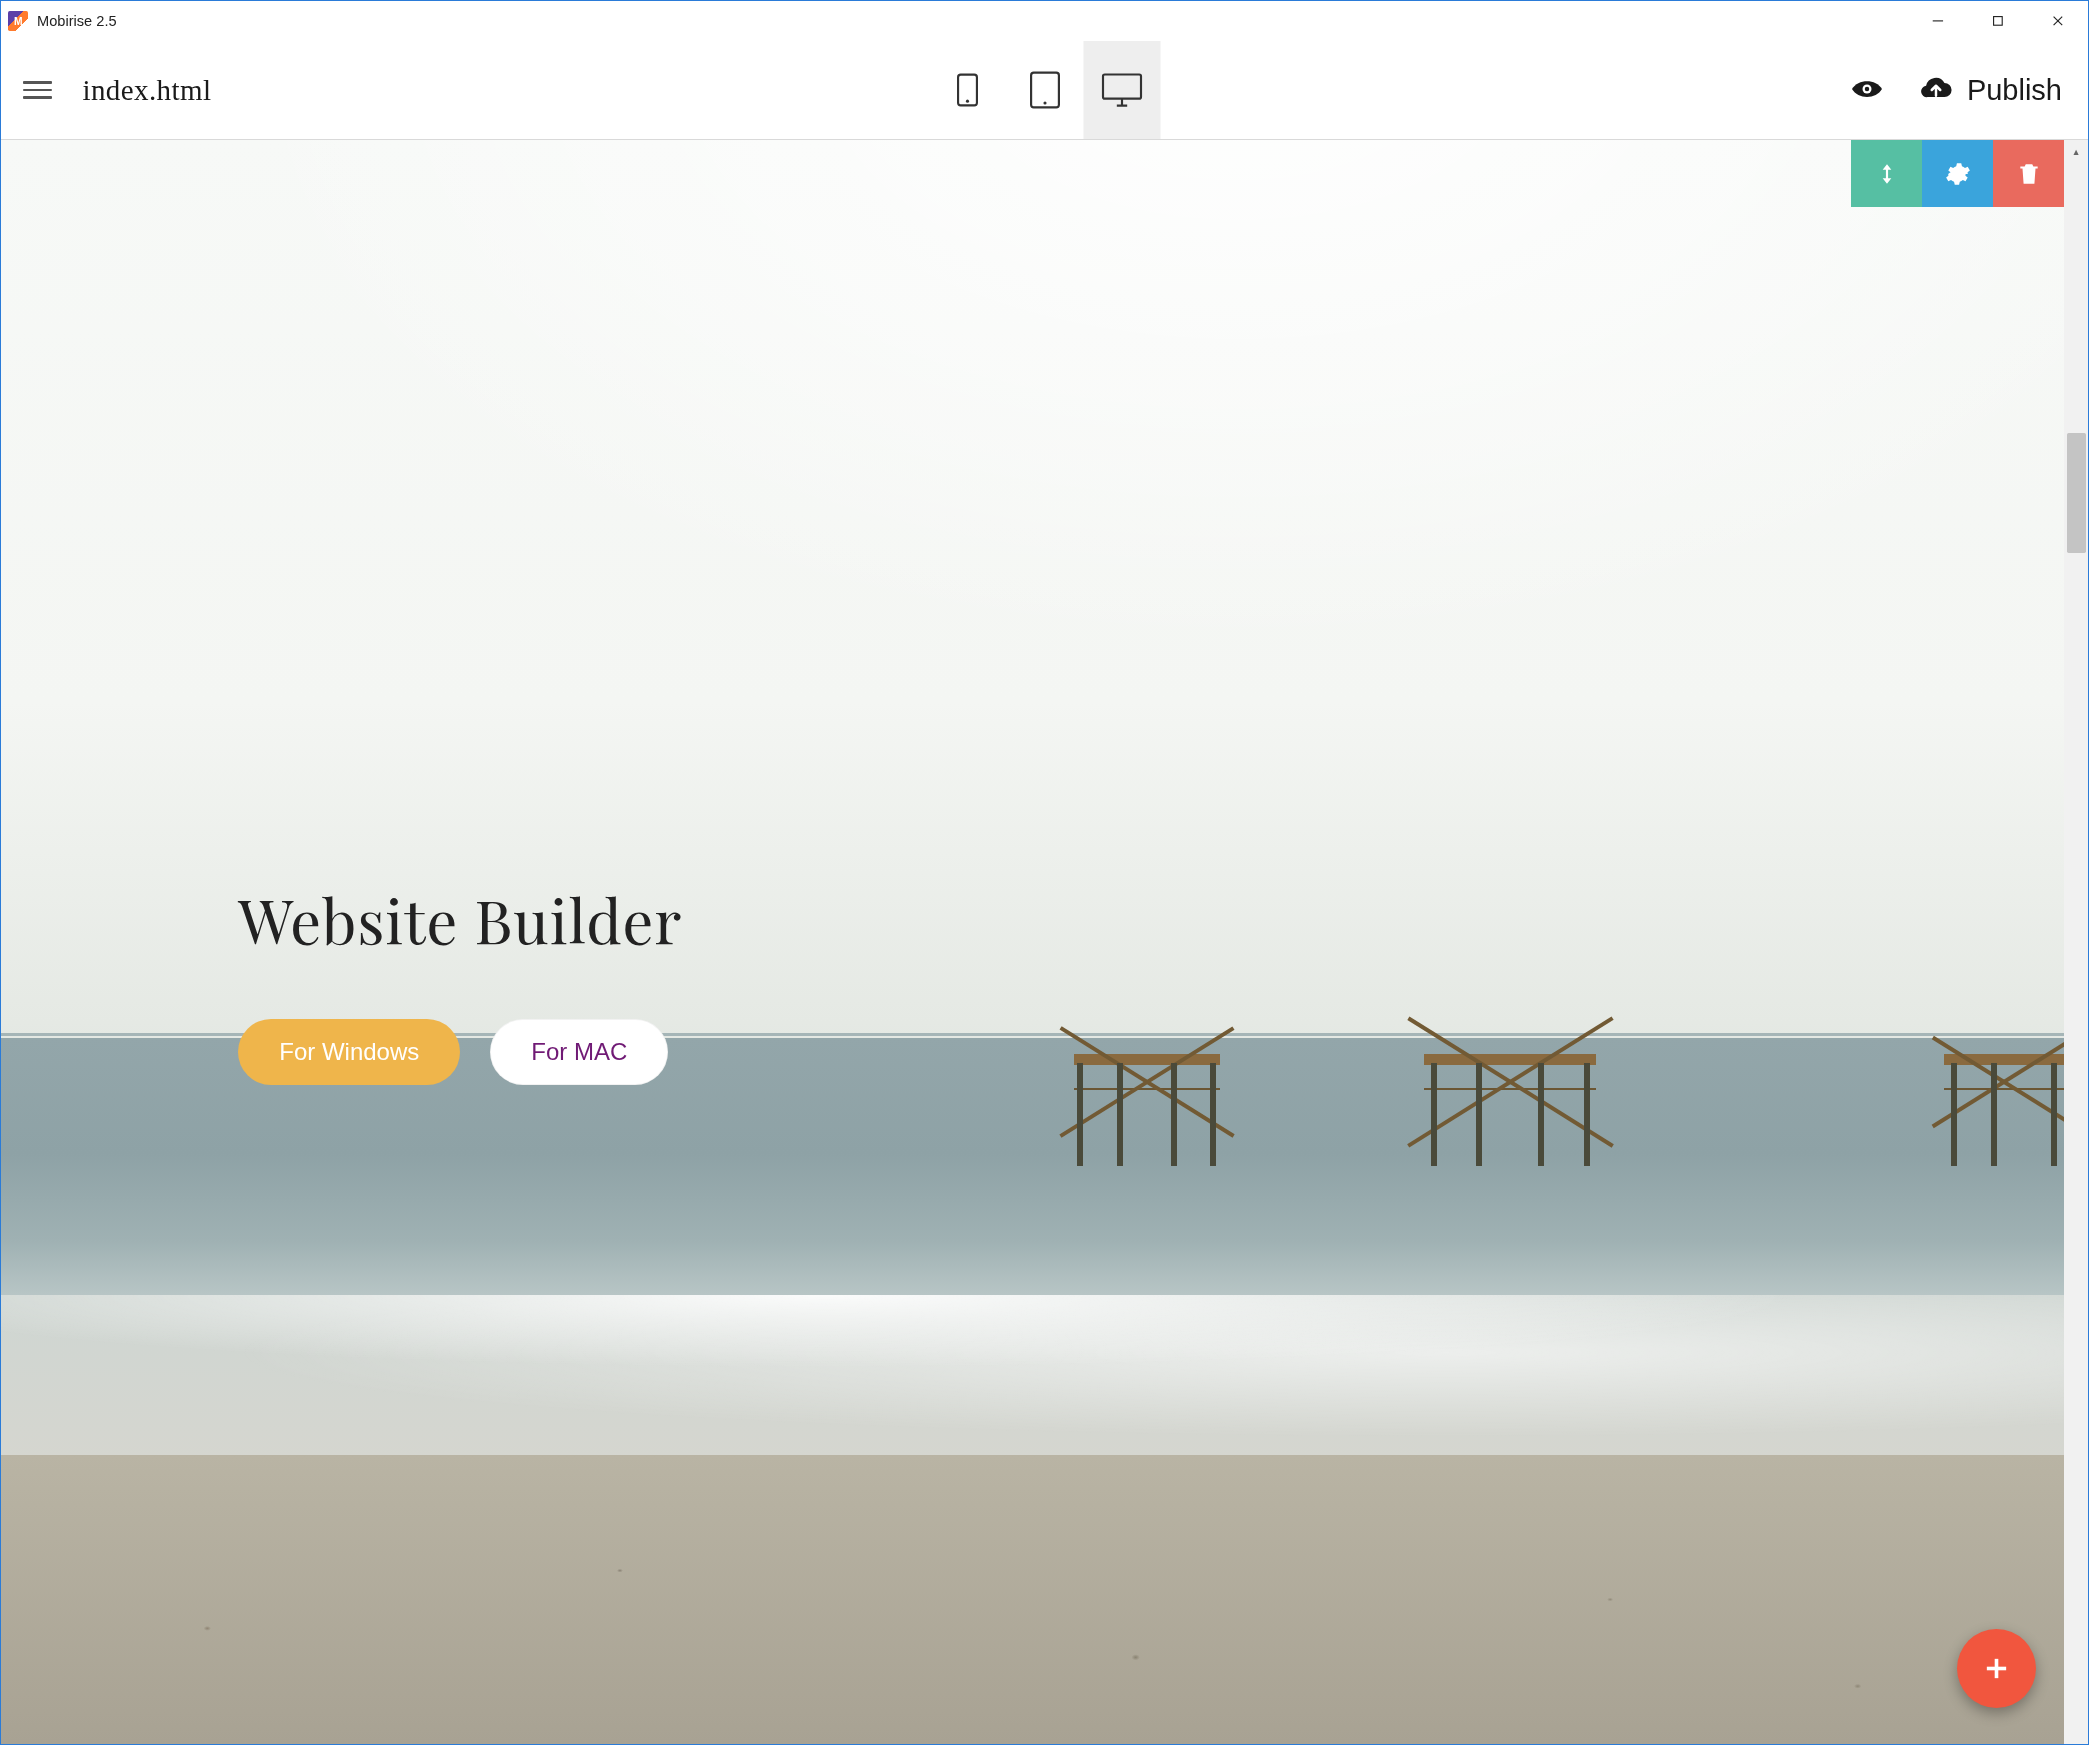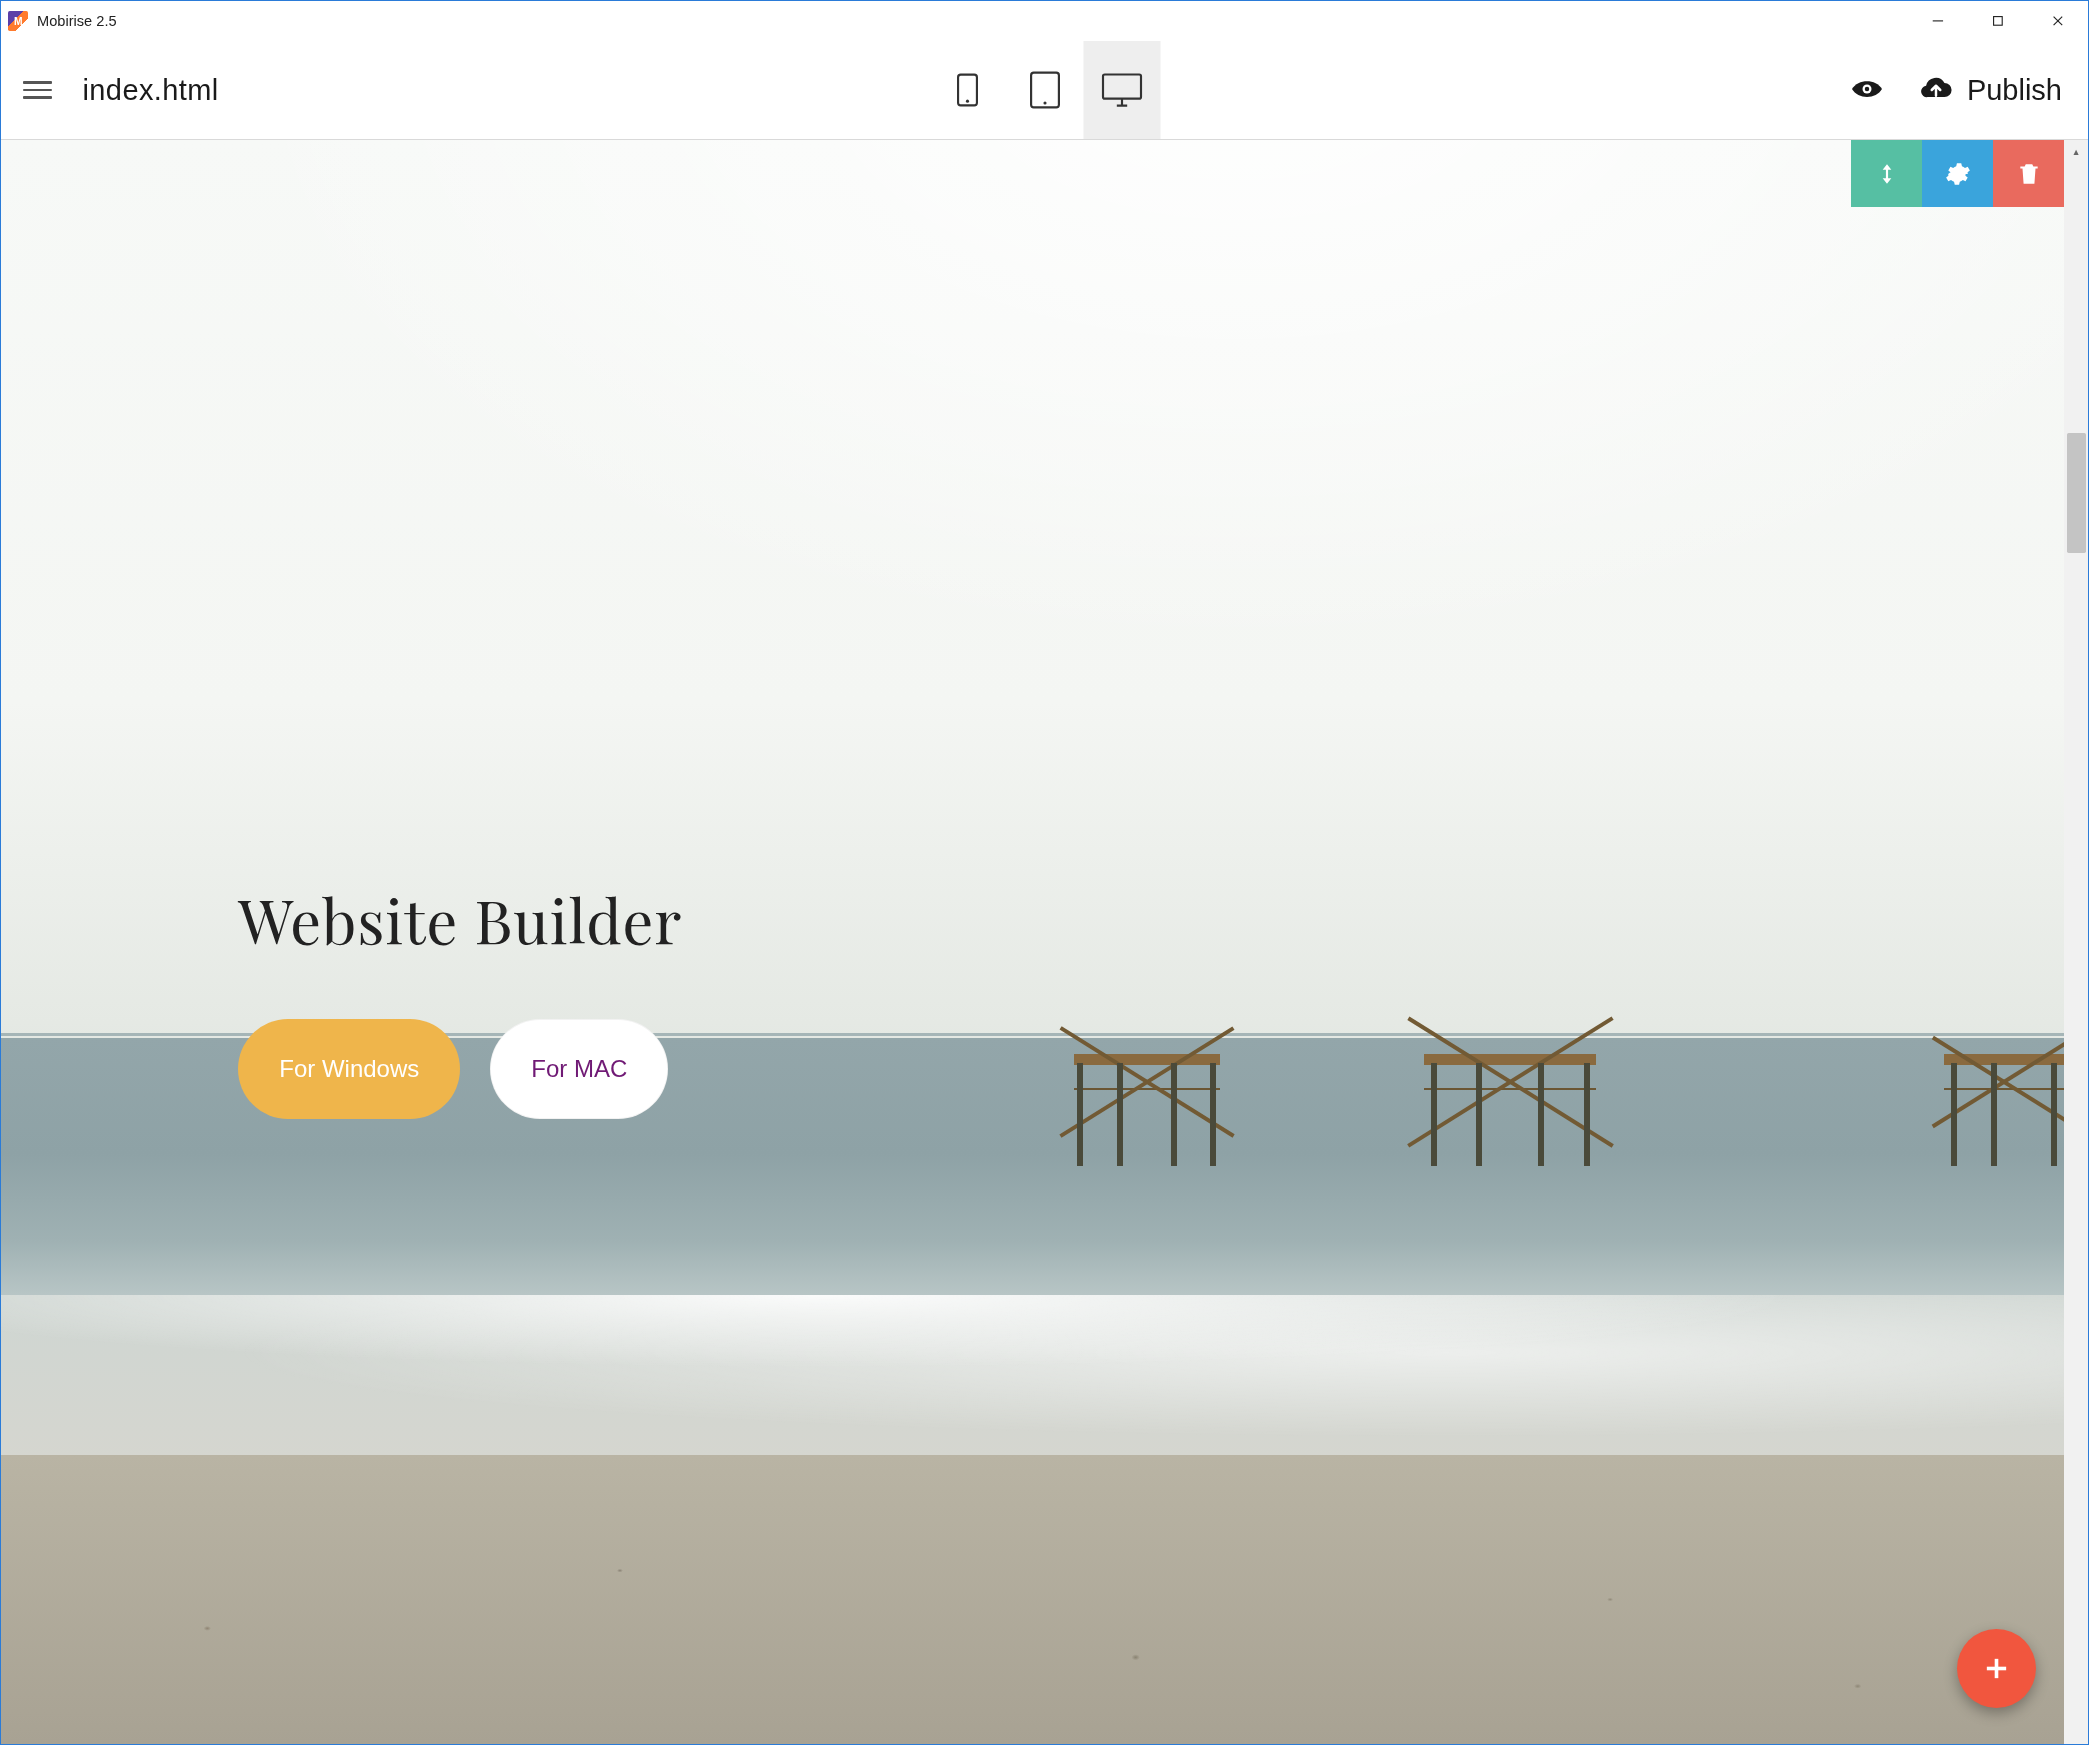--- a/index.html
+++ b/index.html
@@ -11,21 +11,21 @@
   .app-icon { width:20.6px; height:20.6px; background:linear-gradient(135deg,#5b3fa8 0 40%, #ff7b2e 40% 70%, #fff 70% 100%); border-radius:1.7px; margin-right:8.6px; display:flex; align-items:center; justify-content:center; font-size:10.3px; font-weight:700; color:#fff;}
   .titlebar .title-text { font-size:14.6px; color:#222; }
   .win-controls { margin-left:auto; display:flex; }
   .win-btn { width:60px; height:40px; display:flex; align-items:center; justify-content:center; color:#222; }
   .win-btn svg { width:13.8px; height:13.8px; stroke:#222; stroke-width:1.3; fill:none; }
 
   
   .apptoolbar { height:99px; background:#ffffff; border-bottom:1.7px solid #d9d9d9; display:flex; align-items:center; padding:0 26px 0 21.5px; position:relative; z-index:5;}
   .hamburger { width:34px; height:34px; display:flex; flex-direction:column; justify-content:center; gap:5.2px; margin-right:26px; cursor:pointer;}
   .hamburger span { width:29px; height:2.6px; background:#555; border-radius:0.9px; }
-  .page-title { font-size:29px; color:#1a1a1a; font-weight:400; letter-spacing:0.4px;}
+  .page-title { font-size:29px; color:#1a1a1a; font-weight:400; letter-spacing:0.4px;font-family:Liberation Serif, serif;}
   .device-switcher { position:absolute; left:50%; transform:translateX(-50%); display:flex; height:100%; align-items:center;}
   .device-btn { width:77px; height:100%; display:flex; align-items:center; justify-content:center; cursor:pointer;}
   .device-btn.active { background:#eeeeee; }
   .device-btn svg { stroke:#333; fill:none; stroke-width:2.5; }
   .toolbar-right { margin-left:auto; display:flex; align-items:center; gap:34px; }
   .eye-btn svg { width:36px; height:36px; }
   .publish-btn { display:flex; align-items:center; gap:13.8px; cursor:pointer; }
   .publish-btn svg { width:34px; height:34px; }
   .publish-btn span { font-size:29px; color:#1a1a1a; }
 
@@ -68,21 +68,21 @@
   #pier1 { left:52%; width:146px; height:60px;}
   #pier1 .leg.l1{ left:3.4px;} #pier1 .leg.l2{ left:43px;} #pier1 .leg.l3{ right:43px;} #pier1 .leg.l4{ right:3.4px;}
   #pier2 { left:69%; width:172px; height:60px;}
   #pier2 .leg.l1{ left:6.9px;} #pier2 .leg.l2{ left:52px;} #pier2 .leg.l3{ right:52px;} #pier2 .leg.l4{ right:6.9px;}
   #pier3 { right:0; width:120px; height:60px;}
   #pier3 .leg.l1{ left:6.9px;} #pier3 .leg.l2{ left:47px;} #pier3 .leg.l3{ right:6.9px;}
 
   .hero-content { position:absolute; left:11.5%; top:46%; }
   .hero-title { font-family: "Playfair Display", "Times New Roman", Georgia, serif; font-size:61px; color:#222; font-weight:400; letter-spacing:0.9px;}
   .hero-buttons { margin-top:60px; display:flex; gap:30px;}
-  .pill { border-radius:52px; padding:36px 41px; font-size:24px; font-family:"Segoe UI",Arial,sans-serif; cursor:pointer; border:none;}
+  .pill { border-radius:52px; padding:19px 41px; font-size:24px; font-family:"Segoe UI",Arial,sans-serif; cursor:pointer; border:none;}
   .pill.primary { background:#efb54b; color:#ffffff; }
   .pill.secondary { background:#ffffff; color:#701a75; box-shadow:0 0 0 0.9px rgba(0,0,0,0.05) inset;}
 
   
   .block-controls { position:absolute; top:0; right:0; display:flex; z-index:4;}
   .block-btn { width:71px; height:67px; display:flex; align-items:center; justify-content:center; cursor:pointer;}
   .block-btn svg { width:26px; height:26px; fill:#fff; }
   .bc-move   { background:#56bfa3; }
   .bc-settings{ background:#3aa4dc; }
   .bc-delete { background:#e96a5e; }

